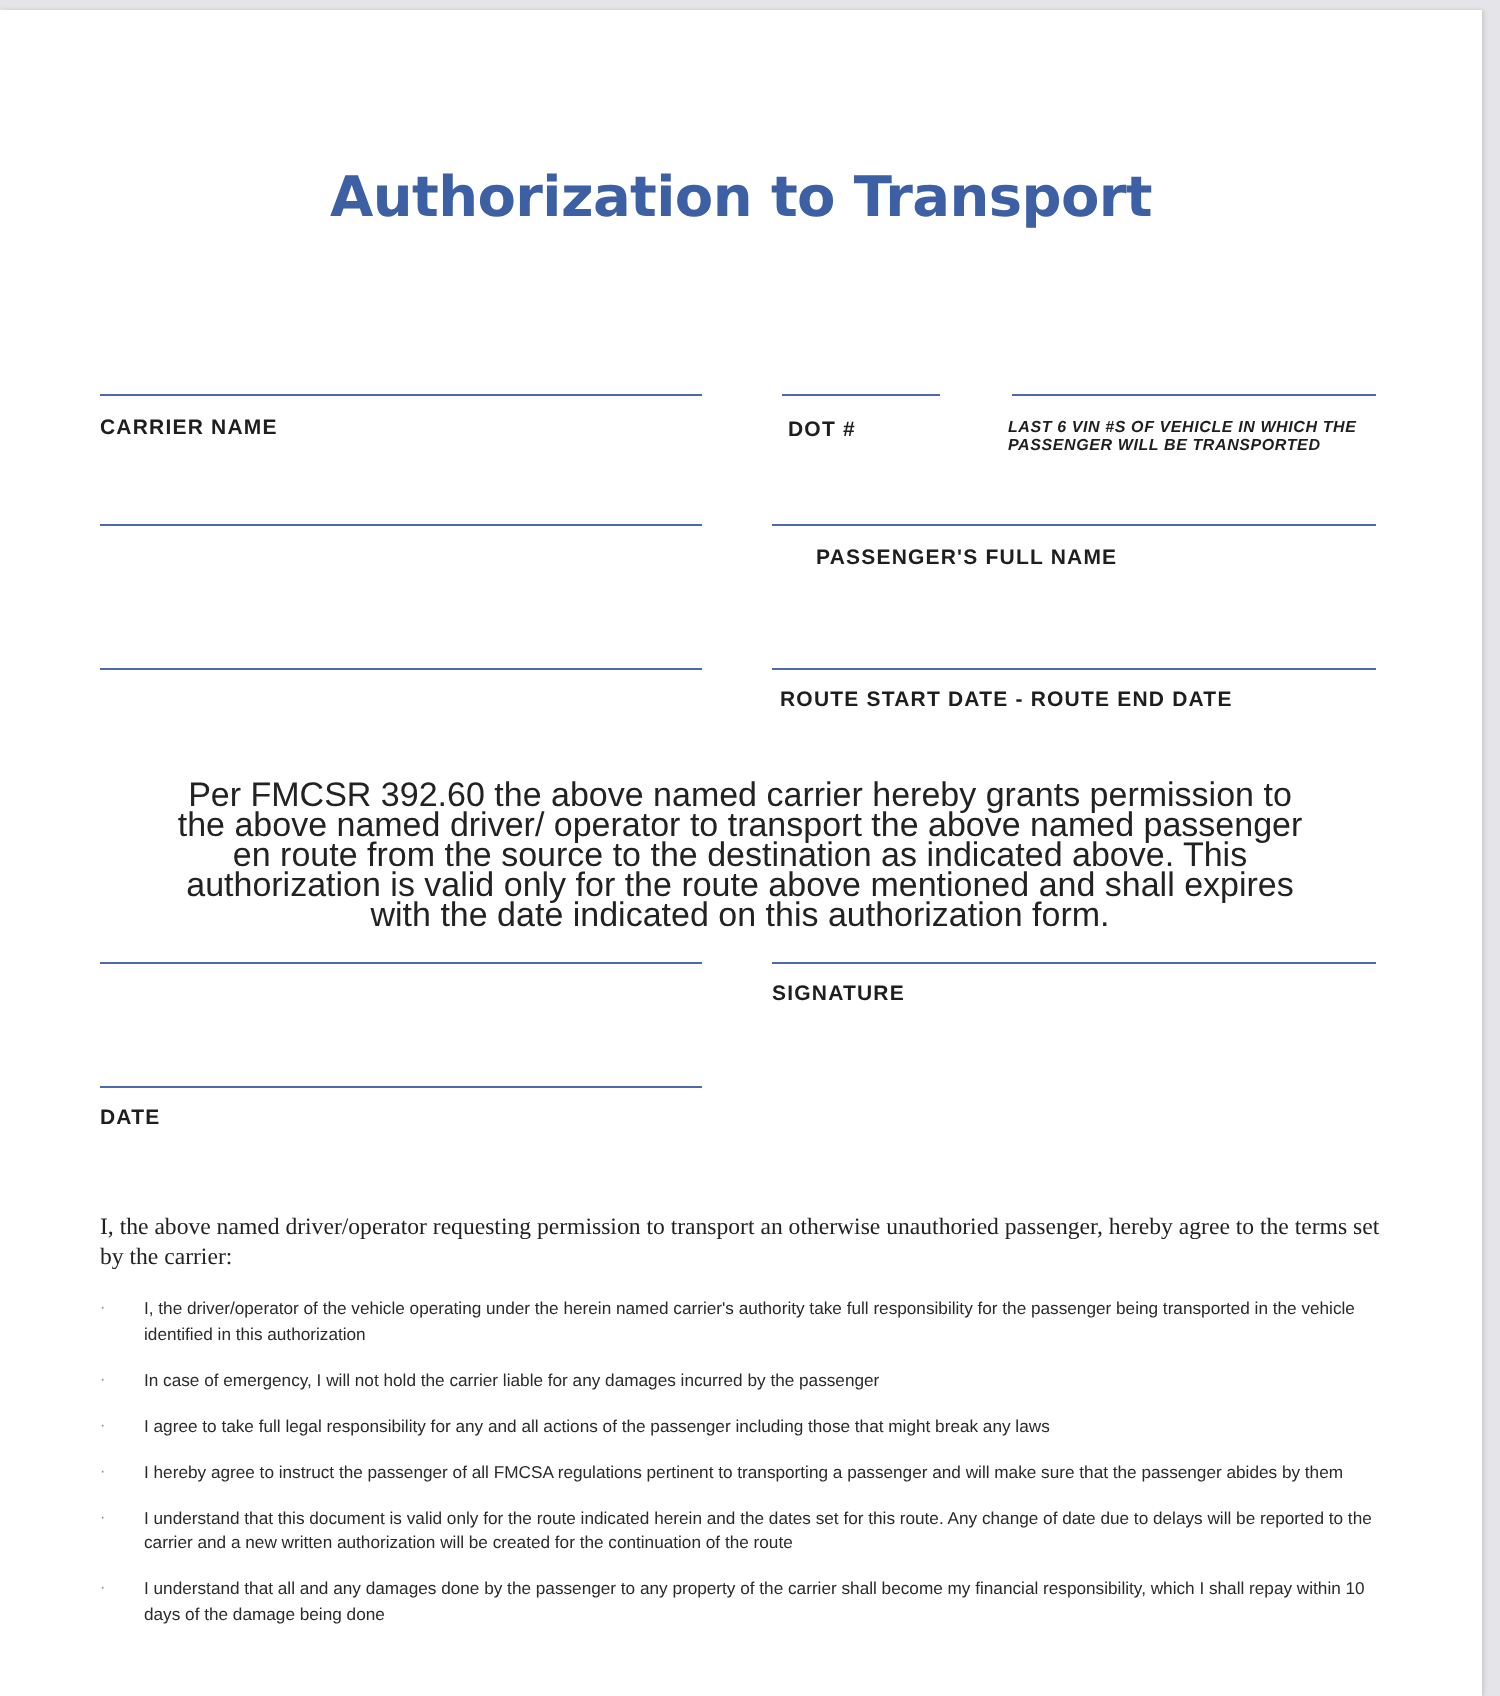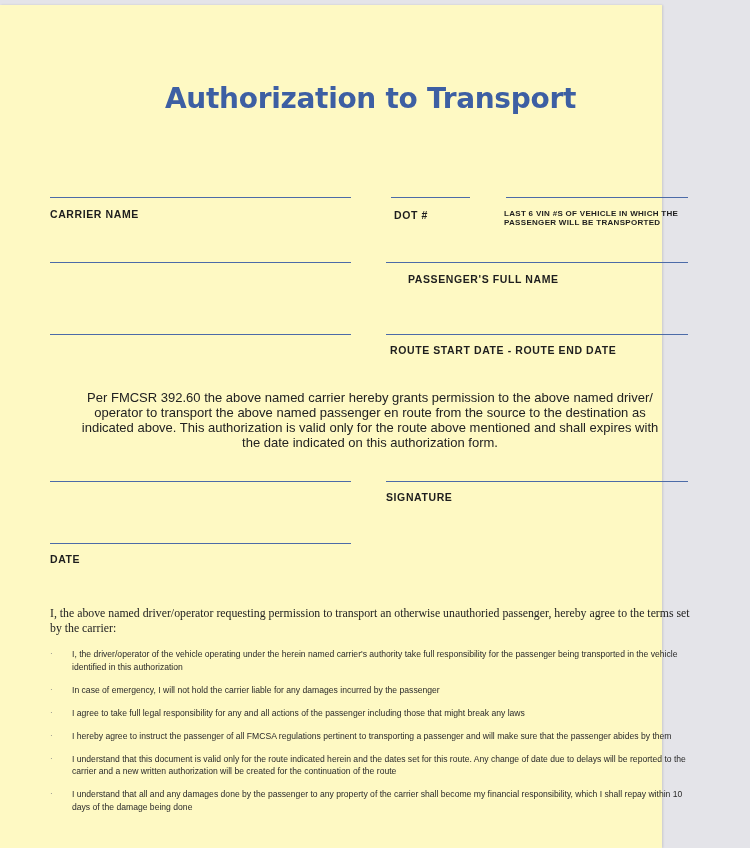--- a/index.html
+++ b/index.html
@@ -4,22 +4,22 @@
   <style>
     html, body { margin: 0; padding: 0; }
     body {
       width: 750px; height: 848px; overflow: hidden;
       background: #e4e4e9;
       font-family: "Liberation Sans", sans-serif;
       position: relative;
     }
     .page {
       position: absolute; left: 0; top: 5px;
-      width: 662px; height: 843px;
-      background: #fef9c3;
+      width: 741px; height: 843px;
+      background: #ffffff;
       box-shadow: 1px 0 2px rgba(0,0,0,0.12);
     }
     .title {
       position: absolute; left: 0; width: 741px; top: 76px;
       text-align: center;
       color: #3d5fa3;
       font-family: "DejaVu Sans", sans-serif;
       font-weight: bold;
       font-size: 28px;
       line-height: 35px;
@@ -34,25 +34,25 @@
       position: absolute;
       font-family: "Liberation Sans", sans-serif;
       font-weight: bold;
       color: #1e1e1e;
       font-size: 10.5px;
       letter-spacing: 0.6px;
       line-height: 12px;
       text-transform: uppercase;
       white-space: nowrap;
     }
-    .label.small { font-size: 8px; letter-spacing: 0.3px; line-height: 9px; }
+    .label.small { font-size: 8px; letter-spacing: 0.3px; line-height: 9px; font-style: italic; }
     .notice {
       position: absolute; left: 80px; width: 580px; top: 385px;
       text-align: center;
-      font-size: 13px; line-height: 15px;
+      font-size: 17px; line-height: 15px;
       color: #222;
     }
     .agree-intro {
       position: absolute; left: 50px; width: 640px; top: 601px;
       font-size: 11.8px; line-height: 15px; color: #222; font-family: Liberation Serif, serif;
     }
     .terms {
       position: absolute; left: 50px; top: 643px; width: 640px;
       margin: 0; padding: 0; list-style: none;
     }

